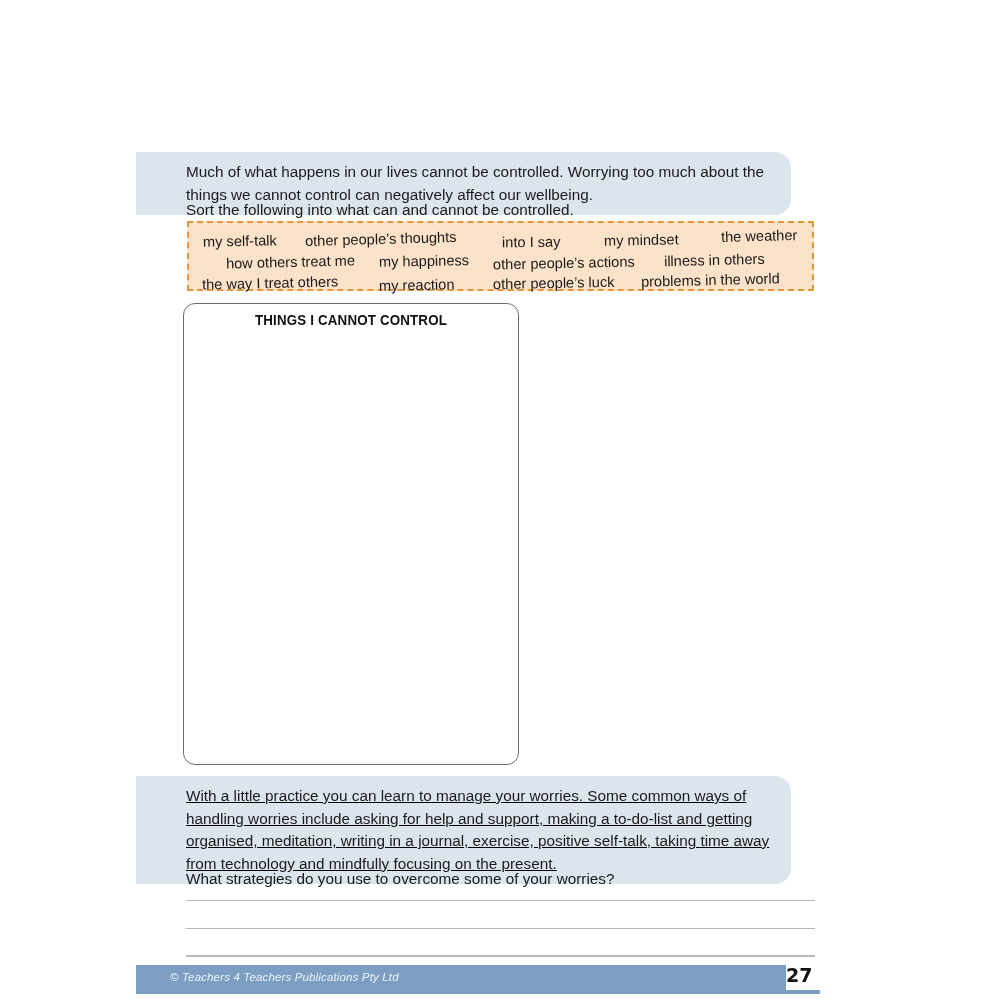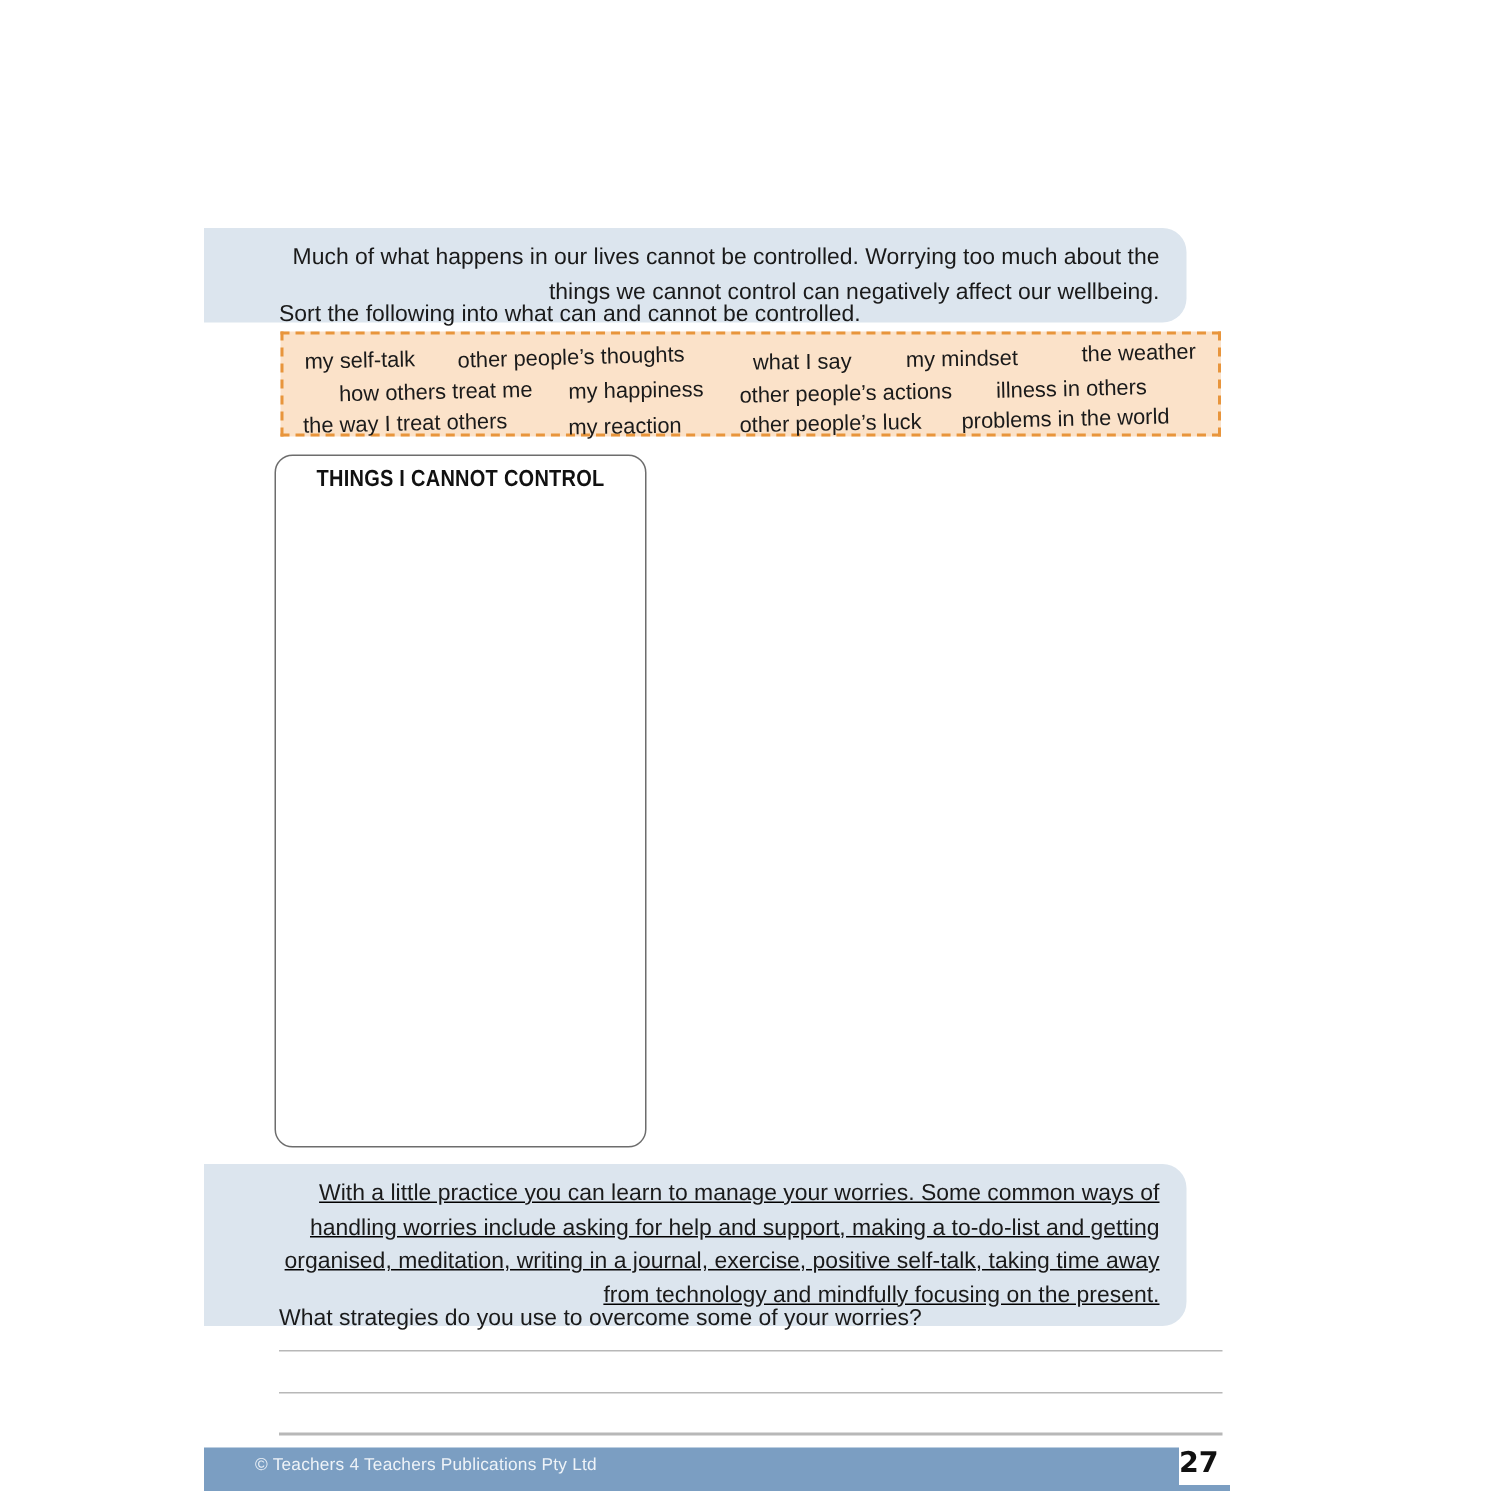--- a/index.html
+++ b/index.html
@@ -61,21 +61,20 @@
     background: #dce5ee;
     border-radius: 0 16px 16px 0;
     box-sizing: border-box;
   }
   .callout-inner {
     font-size: 15.3px;
     line-height: 22.5px;
     color: #1a1a1a;
     padding-left: 50px;
     padding-right: 18px;
-    text-align: right;
   }
   #intro-callout {
     left: 136px;
     top: 152px;
     width: 655px;
     padding-top: 9px;
     padding-bottom: 9px;
   }
   #closing-callout {
     left: 136px;
@@ -124,21 +123,21 @@
   
   .sortbox {
     position: absolute;
     top: 303px;
     height: 462px;
     background: #ffffff;
     border: 1.3px solid #6d6d6d;
     border-radius: 12px;
     box-sizing: border-box;
   }
-  #box-cannot { left: 183px; width: 248px; }
+  #box-cannot { left: 183px; width: 336px; }
   #box-can    { left: 506px; width: 309px; }
   .sortbox-title {
     position: absolute;
     left: 0;
     top: 7px;
     width: 100%;
     text-align: center;
     font-family: "Liberation Sans Narrow", "Liberation Sans", sans-serif;
     font-weight: 700;
     font-size: 15.5px;
@@ -174,20 +173,21 @@
     height: 29px;
     background: #7b9ec2;
   }
   .footer-credit {
     position: absolute;
     left: 170px;
     top: 971px;
     font-size: 11.5px;
     color: #eef3f8;
     letter-spacing: 0.15px;
+    font-style: italic;
   }
   .page-number-box {
     position: absolute;
     left: 786px;
     top: 961px;
     width: 38px;
     height: 29px;
     background: #ffffff;
     display: flex;
     align-items: center;
@@ -209,21 +209,21 @@
   <div class="callout" id="intro-callout">
     <div class="callout-inner">Much of what happens in our lives cannot be controlled. Worrying too much about the things we cannot control can negatively affect our wellbeing.</div>
   </div>
 
   <div class="plain-line" id="sort-instruction">Sort the following into what can and cannot be controlled.</div>
 
   <div class="wordbank" id="wordbank">
       <div class="wb-row" style="top: 4px;">
         <span class="wb-word" style="left: 14px; top: 5px; transform: rotate(-1.2deg);">my self-talk</span>
         <span class="wb-word" style="left: 116px; top: 3px; transform: rotate(-1.6deg);">other people’s thoughts</span>
-        <span class="wb-word" style="left: 313px; top: 6px; transform: rotate(-0.6deg);">what I say</span>
+        <span class="wb-word" style="left: 313px; top: 6px; transform: rotate(-0.6deg);">into I say</span>
         <span class="wb-word" style="left: 415px; top: 4px; transform: rotate(-1deg);">my mindset</span>
         <span class="wb-word" style="left: 532px; top: 0px; transform: rotate(-1.5deg);">the weather</span>
       </div>
       <div class="wb-row" style="top: 26px;">
         <span class="wb-word" style="left: 37px; top: 4px; transform: rotate(-1.4deg);">how others treat me</span>
         <span class="wb-word" style="left: 190px; top: 3px; transform: rotate(-1deg);">my happiness</span>
         <span class="wb-word" style="left: 304px; top: 5px; transform: rotate(-1.2deg);">other people’s actions</span>
         <span class="wb-word" style="left: 475px; top: 2px; transform: rotate(-1.4deg);">illness in others</span>
       </div>
       <div class="wb-row" style="top: 47px;">

